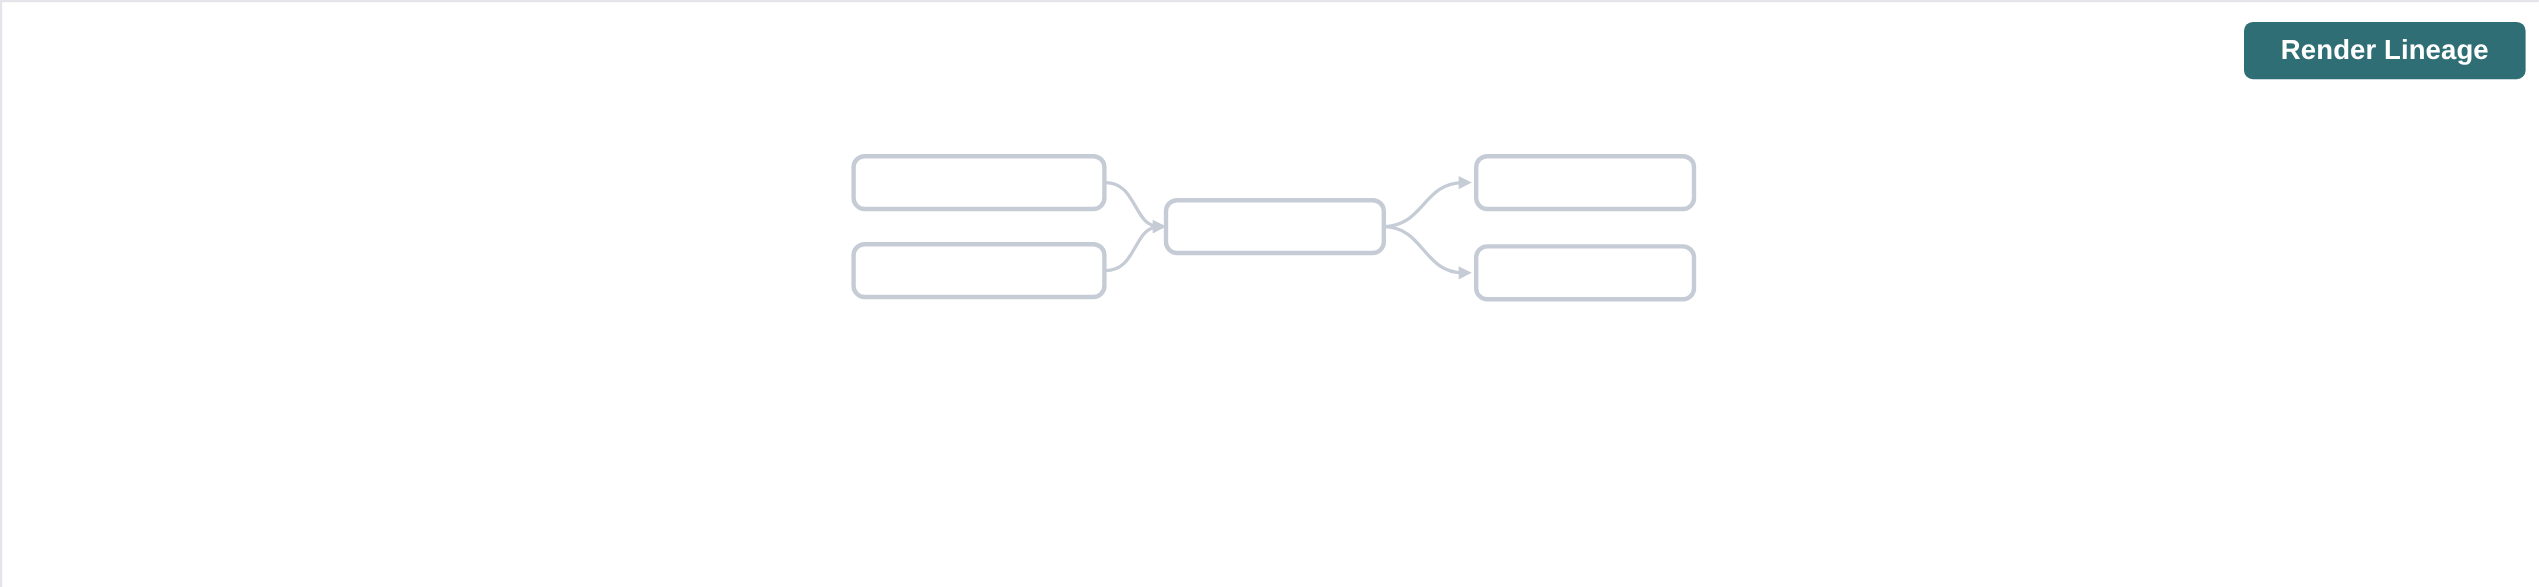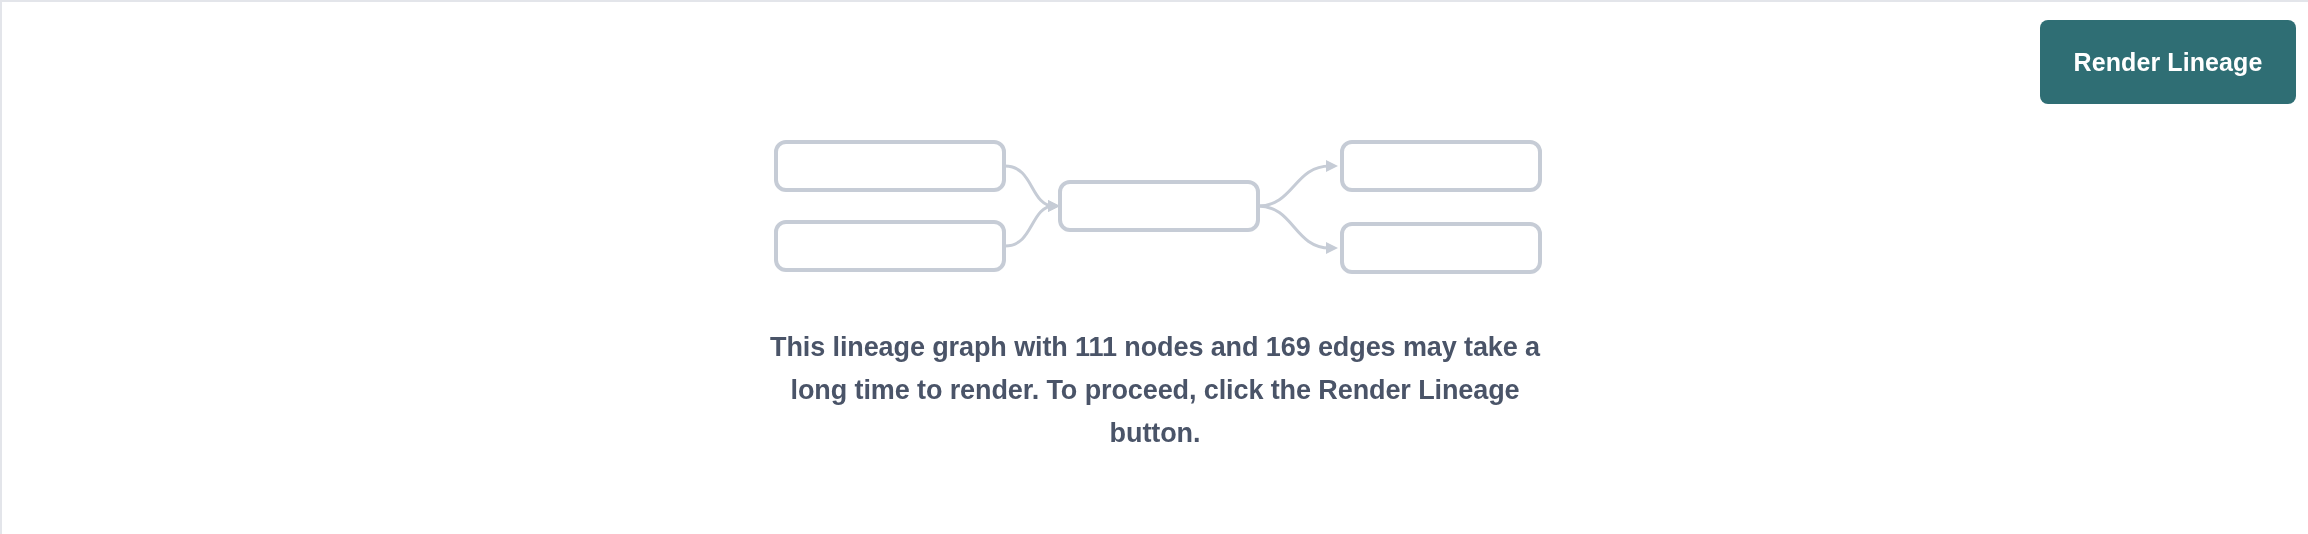--- a/index.html
+++ b/index.html
@@ -21,21 +21,21 @@
     border-left: 2px solid #e3e5ea;
     overflow: hidden;
   }
 
   
   .render-btn {
     position: absolute;
     left: 2038px;
     top: 18px;
     width: 256px;
-    height: 84px;
+    height: 52px;
     background: #2f6e74;
     color: #ffffff;
     border: none;
     border-radius: 8px;
     font-family: "Liberation Sans", sans-serif;
     font-size: 25px;
     font-weight: bold;
     letter-spacing: 0.1px;
     cursor: pointer;
     padding: 0;
@@ -120,17 +120,16 @@
       </g>
 
       <rect class="node-rect" x="774" y="140" width="228" height="48" rx="10" ry="10"></rect>
       <rect class="node-rect" x="774" y="220" width="228" height="48" rx="10" ry="10"></rect>
       <rect class="node-rect" x="1058" y="180" width="198" height="48" rx="10" ry="10"></rect>
       <rect class="node-rect" x="1340" y="140" width="198" height="48" rx="10" ry="10"></rect>
       <rect class="node-rect" x="1340" y="222" width="198" height="48" rx="10" ry="10"></rect>
     </svg>
   </div>
 
-  <div class="message">This lineage graph with 111 nodes and 169 edges may take a long time to render. To proceed, click the Render Lineage button.</div>
 
   <button class="render-btn">Render Lineage</button>
 
 </div>
 
 </body></html>

